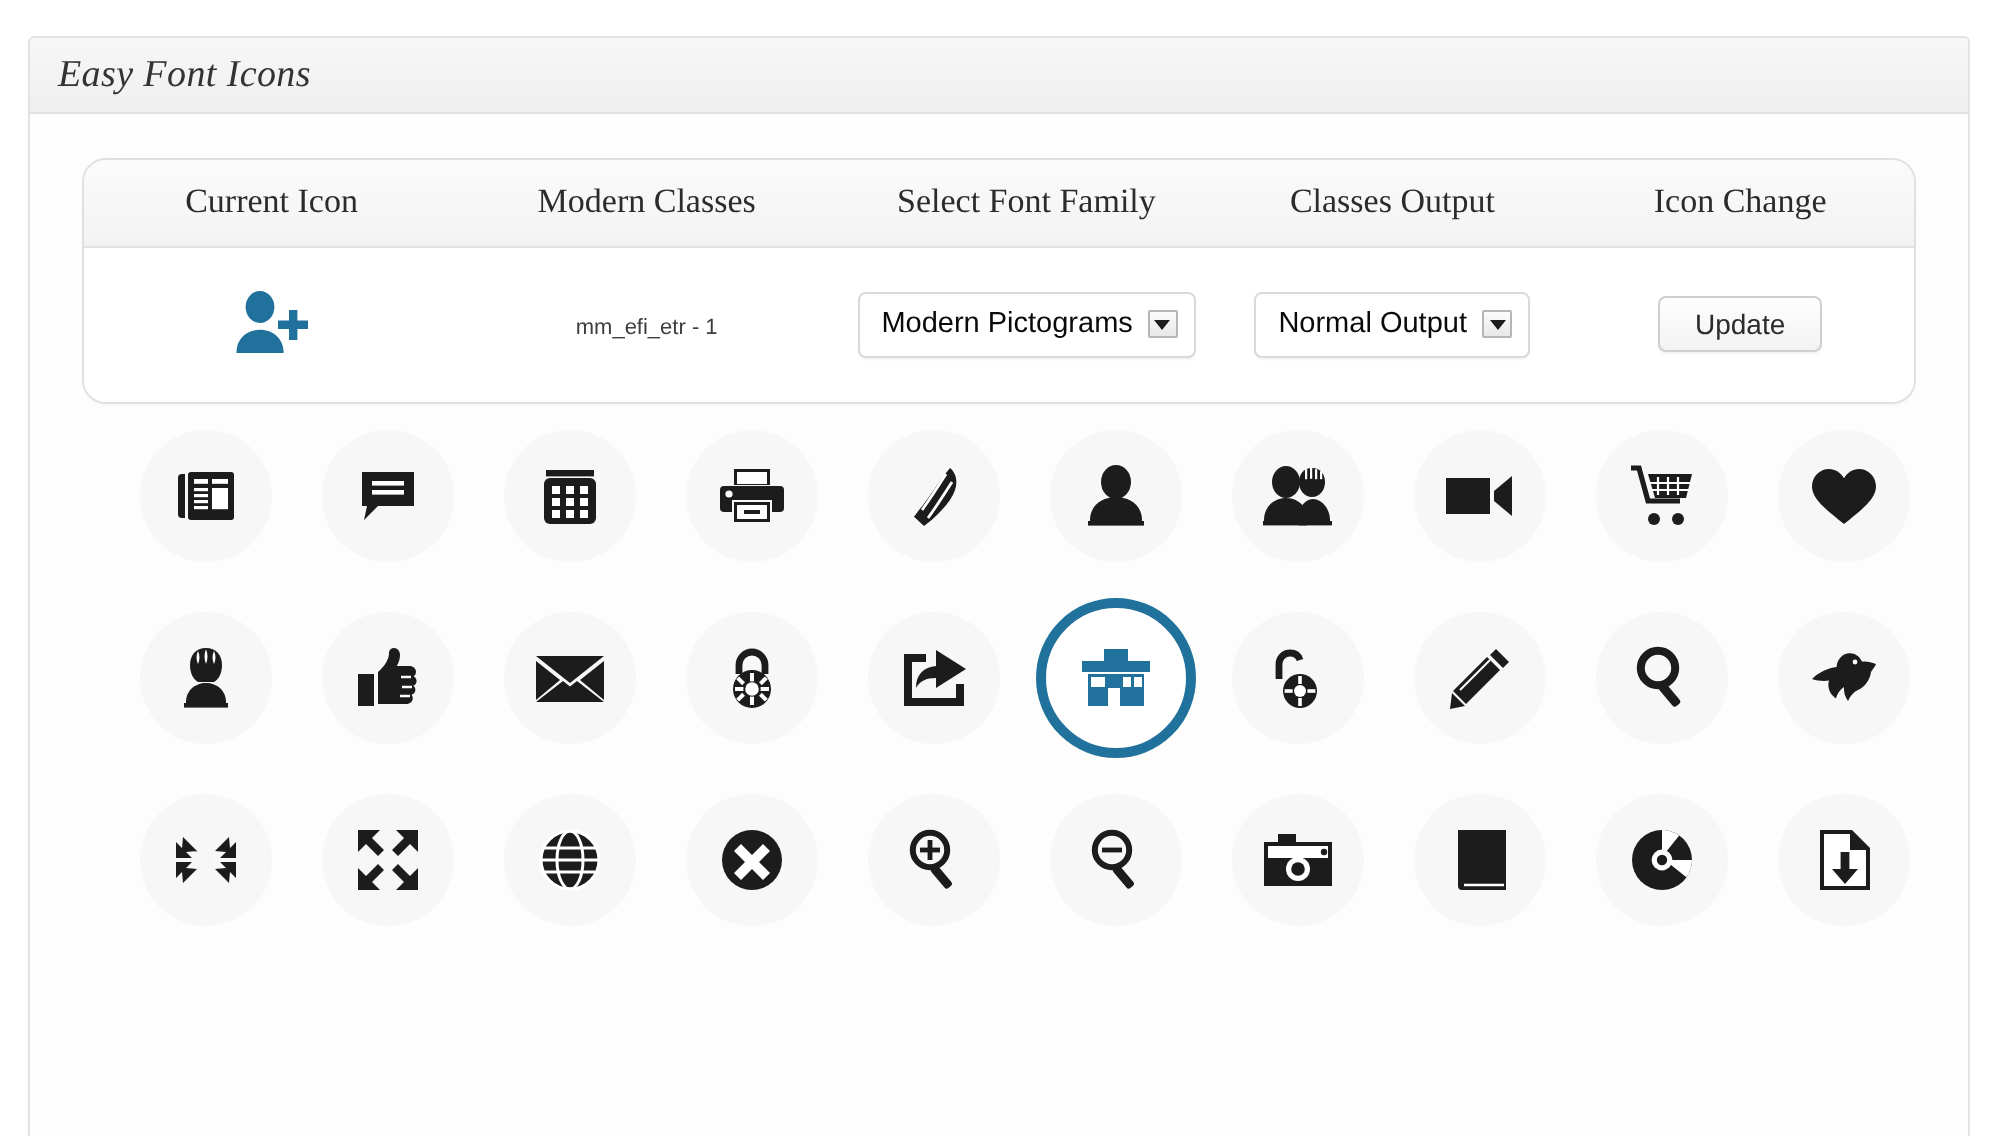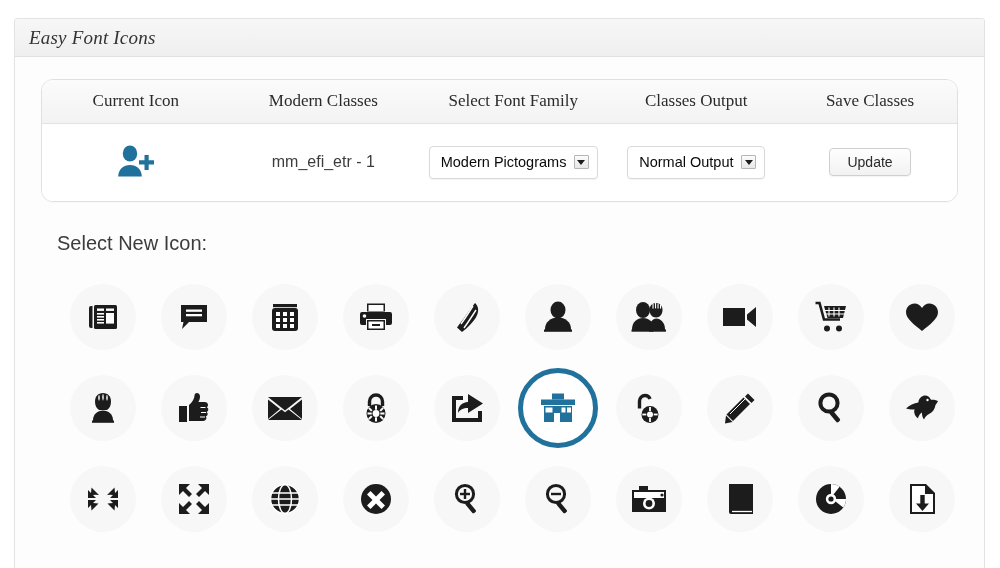--- a/index.html
+++ b/index.html
@@ -82,21 +82,21 @@
   .col-save    { width: 19%;   }
 
   .cur-icon-glyph {
     display: inline-flex;
     align-items: center;
     justify-content: center;
     width: 40px; height: 40px;
   }
   .classes-text {
     font-family: "Liberation Sans", sans-serif;
-    font-size: 16px;
+    font-size: 11px;
     color: #3d3d3d;
   }
 
   
   .sel {
     -webkit-appearance: none;
     appearance: none;
     font-family: "Liberation Sans", sans-serif;
     font-size: 14.5px;
     color: #0a0a0a;
@@ -189,21 +189,21 @@
   <div class="panel-body">
 
     <div class="table-wrap">
       <table class="efi">
         <thead>
           <tr>
             <th class="col-icon">Current Icon</th>
             <th class="col-classes">Modern Classes</th>
             <th class="col-family">Select Font Family</th>
             <th class="col-output">Classes Output</th>
-            <th class="col-save">Save Classes</th>
+            <th class="col-save">Icon Change</th>
           </tr>
         </thead>
         <tbody>
           <tr>
             <td class="col-icon">
               <span class="cur-icon-glyph">
                 <svg width="38" height="34" viewBox="0 0 38 34" fill="#20719b" aria-hidden="true">
                   <ellipse cx="13" cy="8.5" rx="7.2" ry="8"></ellipse>
                   <path d="M1.2 31.5c0-7.2 5.3-11.6 11.8-11.6s11.8 4.4 11.8 11.6z"></path>
                   <path d="M29.5 12h4.2v5.3H39v4.2h-5.3V27h-4.2v-5.5H24v-4.2h5.5z" transform="translate(-2,-2)"></path>
@@ -230,21 +230,20 @@
               </span>
             </td>
             <td class="col-save">
               <button class="btn-update">Update</button>
             </td>
           </tr>
         </tbody>
       </table>
     </div>
 
-    <div class="picker-label">Select New Icon:</div>
 
     <div class="icon-grid">
         <div class="icon-cell">
           <div class="icon-circle">
             <svg width="34" height="30" viewBox="0 0 34 30">
               <path fill="currentColor" d="M5 4h1.5v22H5a2 2 0 0 1-2-2V6a2 2 0 0 1 2-2z"></path>
               <rect x="8" y="3" width="23" height="24" rx="1.5" fill="currentColor"></rect>
               <rect x="11" y="6.5" width="7" height="2.4" fill="#fff"></rect>
               <rect x="11" y="11" width="7" height="1.6" fill="#fff"></rect>
               <rect x="11" y="14" width="7" height="1.6" fill="#fff"></rect>

